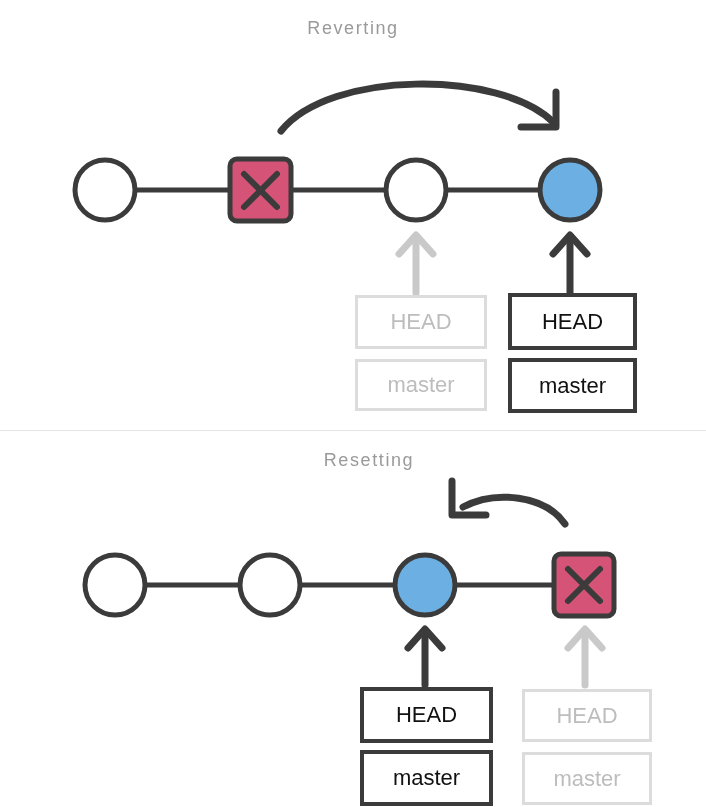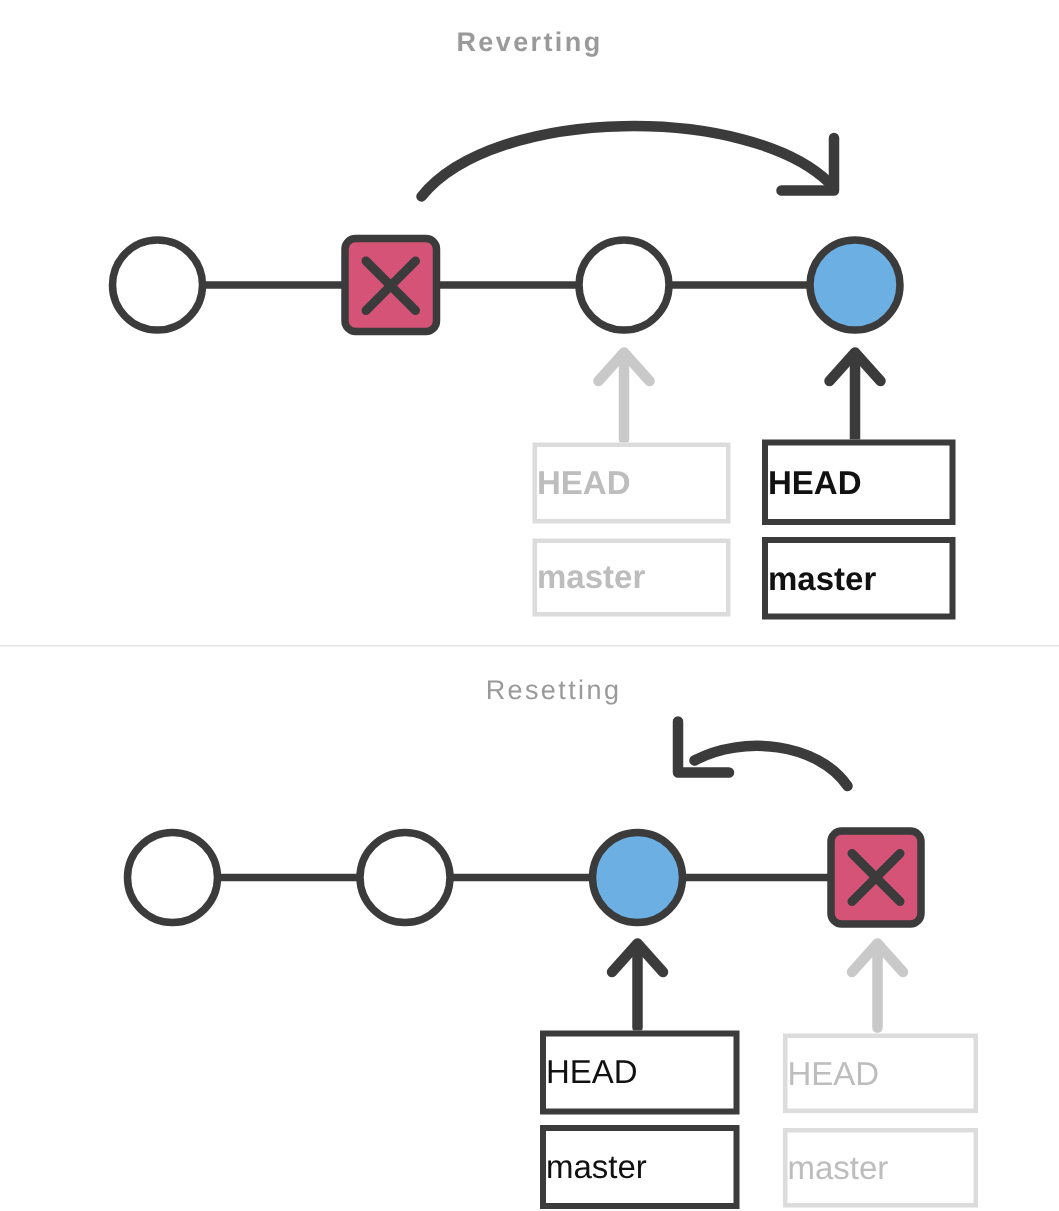--- a/index.html
+++ b/index.html
@@ -19,21 +19,21 @@
     position: relative;
     width: 706px;
     height: 807px;
     background: #ffffff;
   }
   .panel {
     position: absolute;
     left: 0;
     width: 706px;
   }
-  #panel-revert { top: 0; height: 521px; font-weight: bold; }
+  #panel-revert { top: 0; height: 521px; }
   #panel-reset  { top: 432px; height: 375px; }
 
   .panel-divider {
     position: absolute;
     left: 0;
     top: 430px;
     width: 706px;
     height: 1px;
     background: #e2e4e6;
   }
@@ -61,20 +61,21 @@
     overflow: visible;
   }
   #svg-reset { height: 375px; }
 
   .ref-box {
     position: absolute;
     box-sizing: border-box;
     background: #ffffff;
     display: flex;
     align-items: center;
+    justify-content: center;
     font-size: 22px;
     line-height: 1;
     font-family: "Liberation Sans", "DejaVu Sans", sans-serif;
   }
   .ref-box.active {
     border: 4px solid #3b3b3b;
     color: #111111;
   }
   .ref-box.faded {
     border: 3px solid #dcdcdc;

